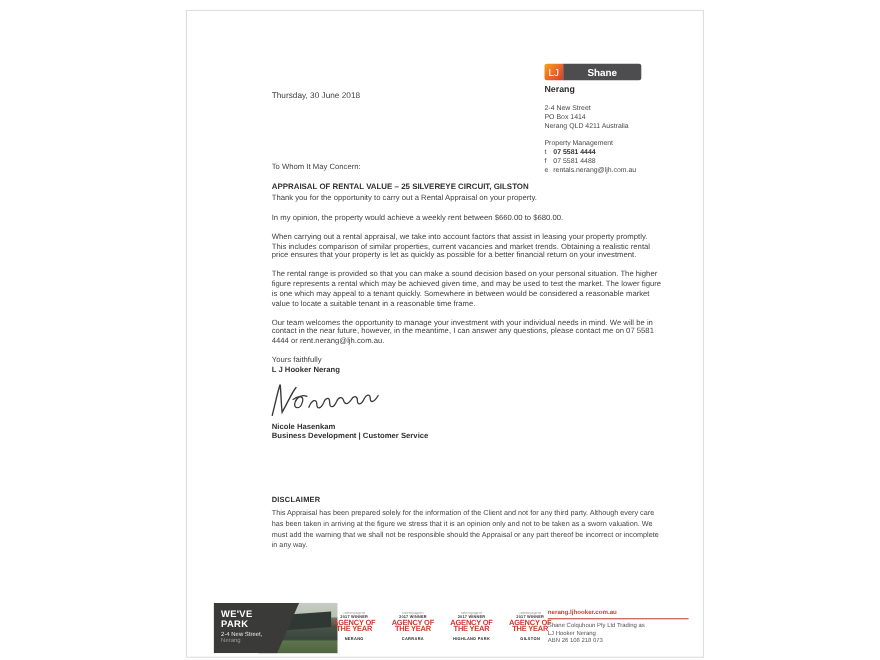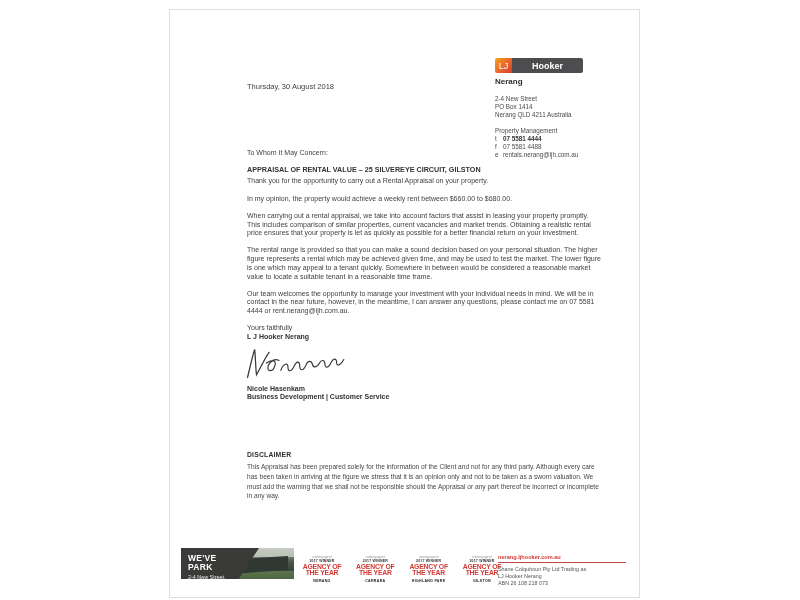--- a/index.html
+++ b/index.html
@@ -43,21 +43,21 @@
   .sig-title { font-weight:bold; color:#323232; }
 
   
   .disclaimer { position:absolute; left:77px; top:441px; width:356px; }
   .disclaimer h4 { font-size:6.8px; color:#2e2e2e; margin-bottom:4px; letter-spacing:.2px; }
   .disclaimer p { font-size:6.6px; line-height:9.8px; color:#474747; }
 
   
   .footer { position:absolute; left:0; top:537px; width:471px; height:50px; }
 
-  .moved-banner { position:absolute; left:11px; top:1px; width:113px; height:31px; overflow:hidden; }
+  .moved-banner { position:absolute; left:24px; top:1px; width:113px; height:46px; overflow:hidden; }
   .moved-photo { position:absolute; right:0; top:0; width:72px; height:100%;
        background:linear-gradient(180deg,#c7ccc4 0%,#b9c0b4 28%,#6d7a6a 30%,#49544a 46%,#39443c 72%,#5c744b 76%,#4e6540 100%); }
   .moved-roof { position:absolute; right:6px; top:10px; width:58px; height:14px;
        background:#2f3833; transform:skewY(-4deg); }
   .moved-panel { position:absolute; left:0; top:0; width:78px; height:100%;
        background:#3a3a38; clip-path:polygon(0 0,100% 0,74% 100%,0 100%);
        color:#fff; padding:6px 0 0 7px; }
   .moved-panel .big { font-weight:bold; font-size:8.5px; line-height:8.5px; letter-spacing:.3px; }
   .moved-panel .addr1 { font-size:5.4px; margin-top:3px; color:#e8e8e8; }
   .moved-panel .addr2 { font-size:5.4px; color:#9c9c98; }
@@ -74,26 +74,26 @@
   .footer-site { color:#d23a34; font-weight:bold; font-size:5.6px; padding-bottom:2px;
                  border-bottom:1px solid #c24a42; margin-bottom:3px; }
   .footer-co { font-size:5.4px; line-height:6.8px; color:#555; }
 </style>
 </head>
 <body>
 
 <div class="canvas">
   <div class="page">
 
-    <div class="date">Thursday, 30 August 2018</div>
+    <div class="date">Thursday, 30 June 2018</div>
 
     <div class="letterhead">
       <div class="logo">
         <div class="logo-lj">LJ</div>
-        <div class="logo-hooker">Hooker</div>
+        <div class="logo-hooker">Shane</div>
       </div>
       <div class="office">Nerang</div>
       <div class="addr">
         <div>2-4 New Street</div>
         <div>PO Box 1414</div>
         <div>Nerang QLD 4211 Australia</div>
       </div>
       <div class="dept">
         <div>Property Management</div>
         <div class="contact-line bold-val">

